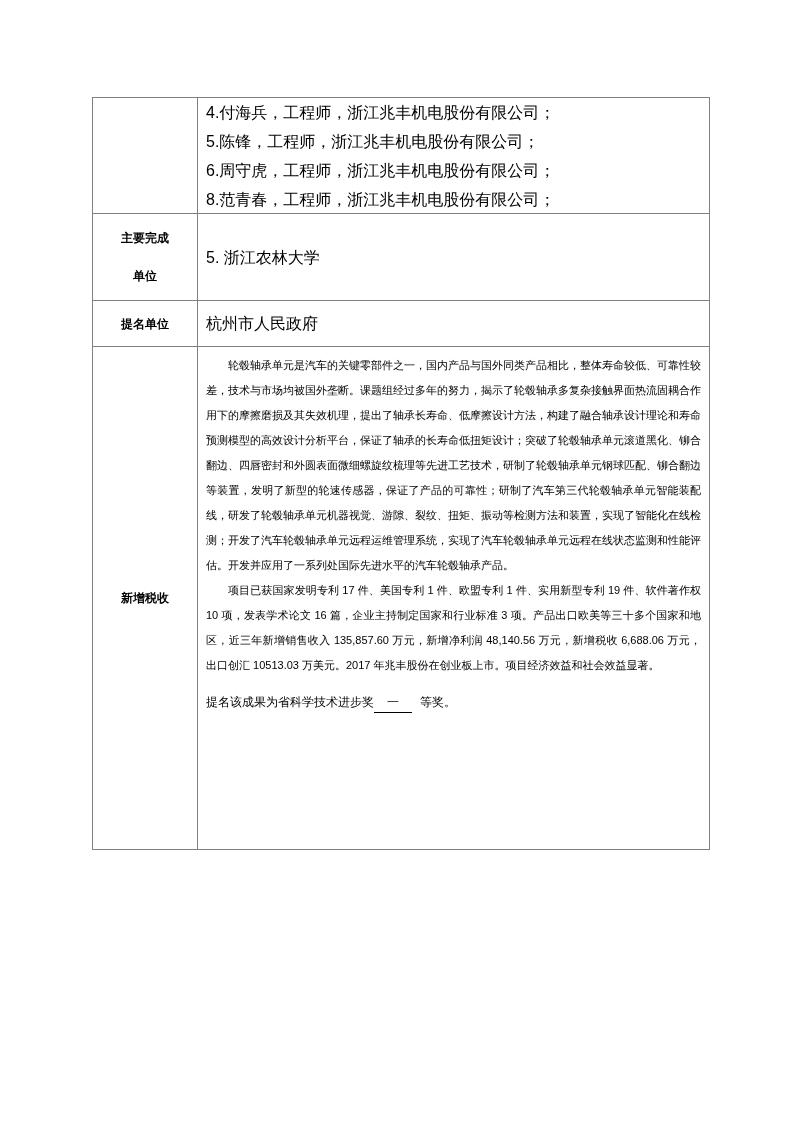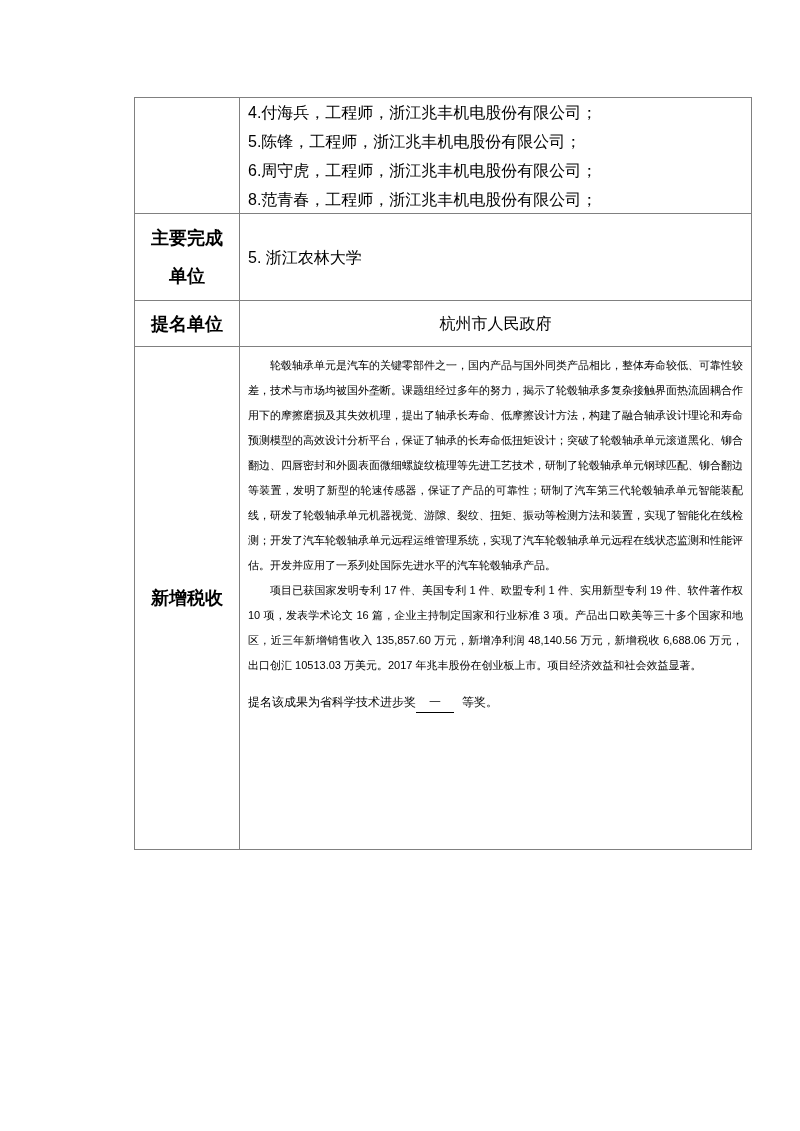--- a/index.html
+++ b/index.html
@@ -14,42 +14,41 @@
     font-family: "Liberation Sans", sans-serif;
     color: #000000;
   }
   .tbl {
     position: absolute;
     left: 92px;
     top: 97px;
     width: 616px;
     border: 1px solid #808080;
     box-sizing: content-box;
-    margin-left: 42px;
   }
   .row {
     display: flex;
     border-bottom: 1px solid #808080;
     box-sizing: border-box;
   }
   .row:last-child {
     border-bottom: none;
   }
   .cell-label {
     width: 105px;
     min-width: 105px;
     border-right: 1px solid #808080;
     box-sizing: border-box;
     display: flex;
     flex-direction: column;
     align-items: center;
     justify-content: center;
     text-align: center;
     font-weight: bold;
-    font-size: 18px;
+    font-size: 12px;
     line-height: 38px;
   }
   .cell-content {
     flex: 1;
     box-sizing: border-box;
     padding: 0 8px;
     display: flex;
     flex-direction: column;
     justify-content: center;
     font-size: 16px;
@@ -57,21 +56,21 @@
   .row-people { height: 116px; }
   .row-units  { height: 87px; }
   .row-nominator { height: 46px; }
   .row-opinion { height: 502px; }
 
   .line29 {
     line-height: 29px;
     white-space: nowrap;
   }
   .centered-value {
-    text-align: center;
+    text-align: left;
     line-height: 20px;
   }
   .opinion-body {
     justify-content: flex-start;
     padding-top: 6px;
   }
   .para {
     margin: 0;
     text-align: justify;
     text-indent: 2em;

